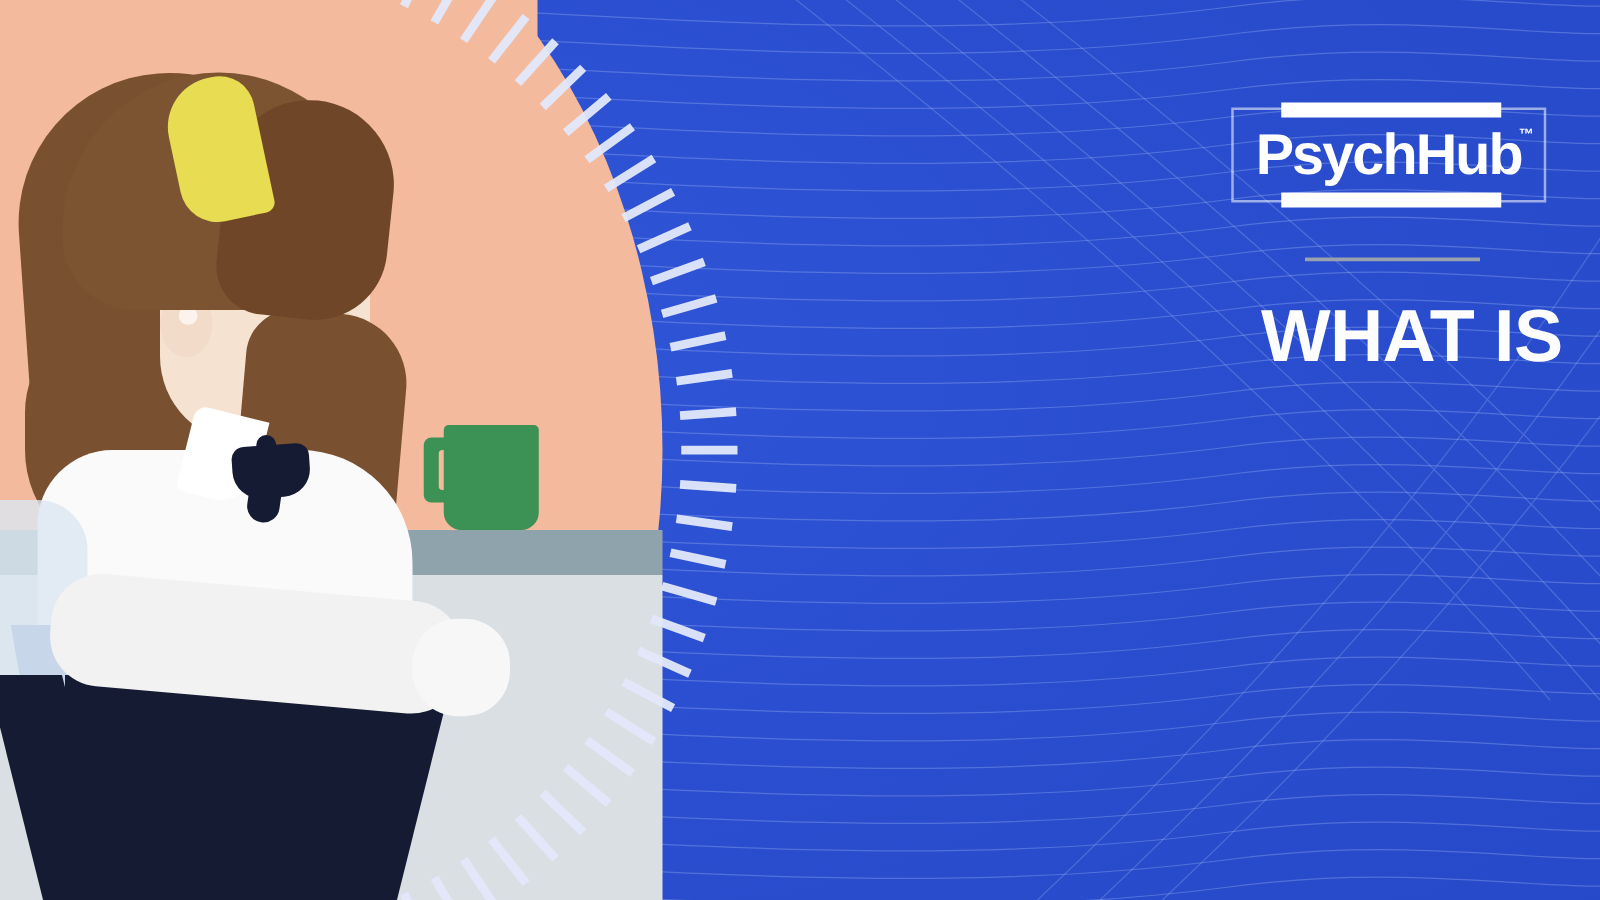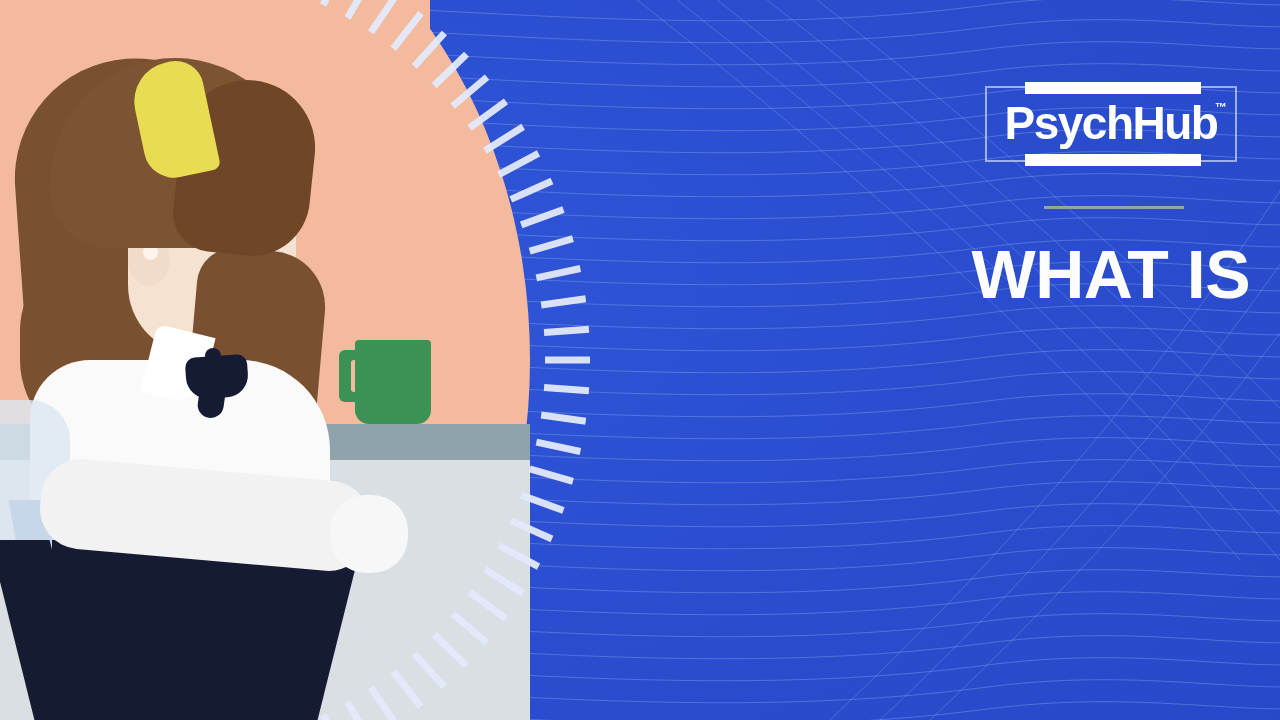--- a/index.html
+++ b/index.html
@@ -192,21 +192,21 @@
   }
 
   .divider{
     position:absolute;left:1044px;top:206px;width:140px;height:3px;
     background:#9AA1AE;
   }
 
   .title{
     position:absolute;right:30px;top:236px;width:720px;
     text-align:right;color:#FDFDFD;
-    font-size:68px;font-weight:700;line-height:1.13;
+    font-size:59px;font-weight:700;line-height:1.13;
     letter-spacing:-0.5px;
   }
   .title .l1,.title .l2{display:block;}
 </style>
 </head>
 <body>
 
 <div id="stage">
 
   <div class="layer bg-blue"></div>

